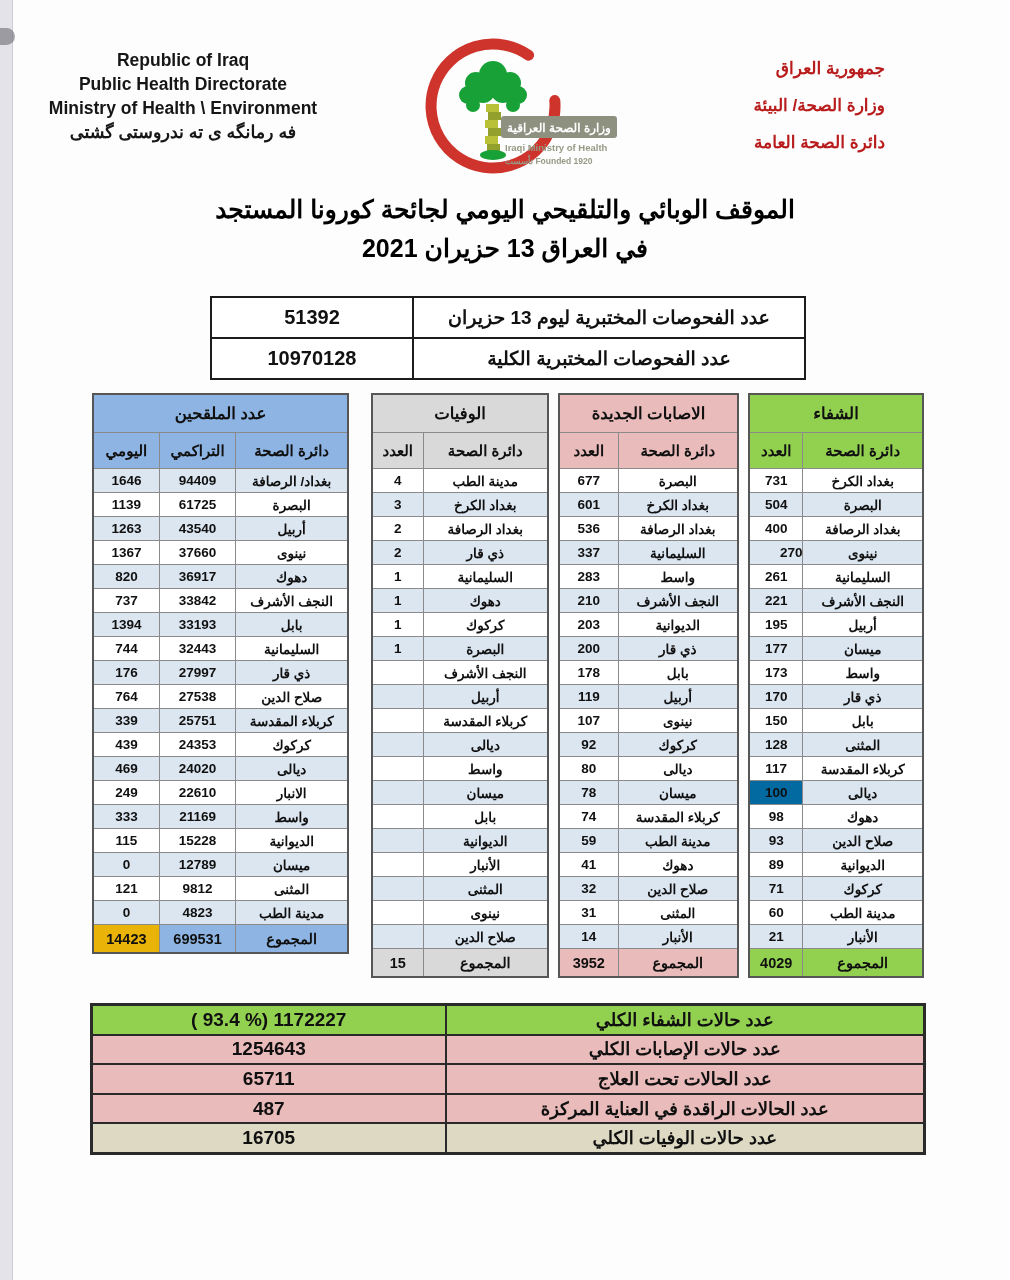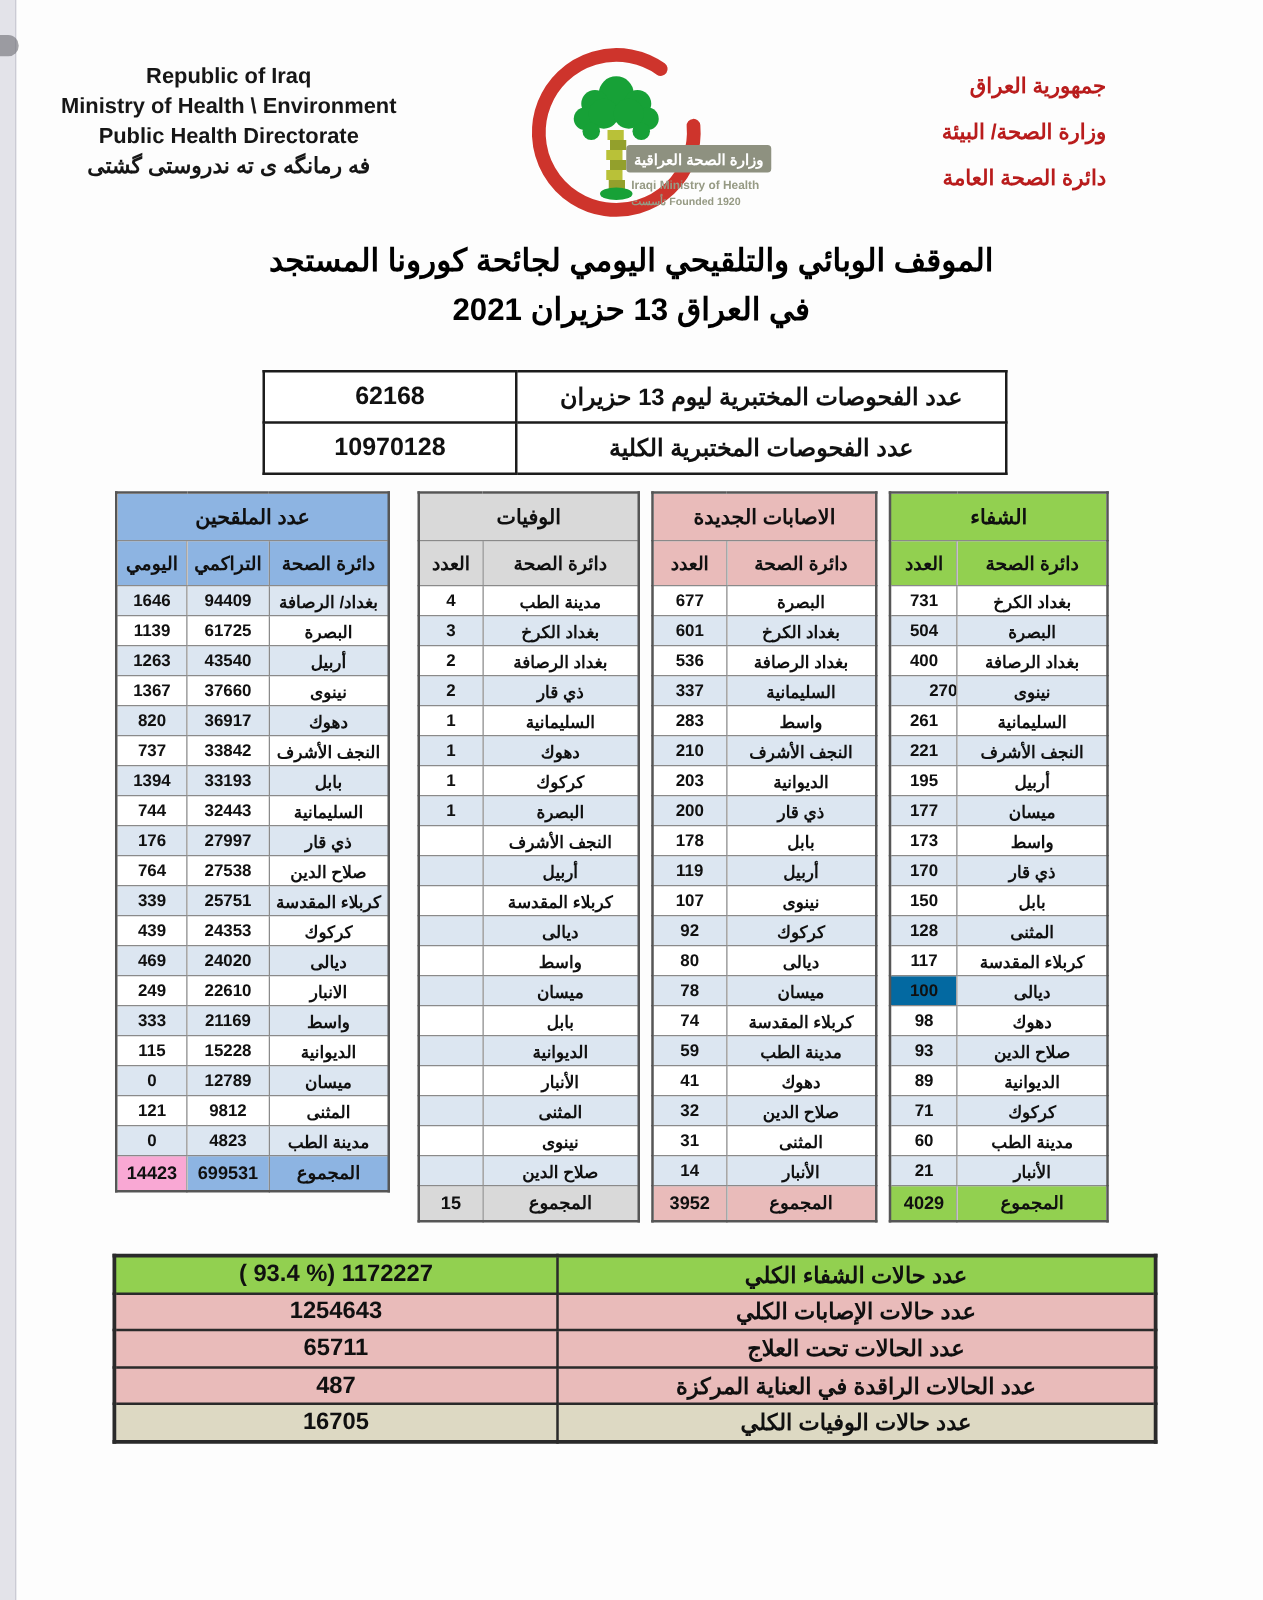--- a/index.html
+++ b/index.html
@@ -45,22 +45,22 @@
   .summary .lbl{font-size:18px;}
 </style>
 </head>
 <body>
 
 <div class="scan-strip"></div>
 <div class="scan-blob"></div>
 
 <div class="hdr-en">
   <div>Republic of Iraq</div>
+  <div>Public Health Directorate</div>
   <div>Ministry of Health \ Environment</div>
-  <div>Public Health Directorate</div>
   <div dir="rtl">فه رمانگه ی ته ندروستی گشتی</div>
 </div>
 
 <svg class="logo" viewBox="0 0 195 162" aria-hidden="true">
 
   <path d="M 129.8 82.6 A 62 62 0 1 1 103.6 37.2" fill="none" stroke="#ce342c" stroke-width="11" stroke-linecap="round"></path>
 
   <g fill="#17a137">
     <circle cx="68" cy="57" r="14"></circle>
     <circle cx="51" cy="65" r="11"></circle>
@@ -96,32 +96,32 @@
 </div>
 
 <div class="title" dir="rtl">
   <div>الموقف الوبائي والتلقيحي اليومي لجائحة كورونا المستجد</div>
   <div>في العراق 13  حزيران 2021</div>
 </div>
 
 <table class="tests">
   <tbody>
       <tr>
-    <td class="val">62168</td>
+    <td class="val">51392</td>
     <td class="lbl" dir="rtl">عدد الفحوصات المختبرية  ليوم 13 حزيران</td>
   </tr>
   <tr>
     <td class="val">10970128</td>
     <td class="lbl" dir="rtl">عدد الفحوصات المختبرية الكلية</td>
   </tr>
 </tbody>
   </table>
 
 <div class="tables" id="stat-tables">
-    <table class="stat-table" style="width: 220px; margin-right: 22px;">
+    <table class="stat-table" style="width: 257px; margin-right: 22px;">
       <colgroup>
         <col style="width: 26%;">
         <col style="width: 30%;">
         <col style="width: 44%;">
       </colgroup>
       <tbody>
         <tr>
           <td colspan="3" class="t-title" dir="rtl" style="background: rgb(141, 180, 226);">عدد الملقحين</td>
         </tr>
         <tr class="t-cols">
@@ -218,21 +218,21 @@
           <td dir="rtl">121</td>
           <td dir="rtl">9812</td>
           <td dir="rtl">المثنى</td>
         </tr>
         <tr class="t-row">
           <td dir="rtl" style="background: rgb(220, 230, 241);">0</td>
           <td dir="rtl" style="background: rgb(220, 230, 241);">4823</td>
           <td dir="rtl" style="background: rgb(220, 230, 241);">مدينة الطب</td>
         </tr>
         <tr class="t-total">
-          <td dir="rtl" style="background: #f9a8d4;">14423</td>
+          <td dir="rtl" style="background: #eab308;">14423</td>
           <td dir="rtl" style="background: rgb(141, 180, 226);">699531</td>
           <td dir="rtl" style="background: rgb(141, 180, 226);">المجموع</td>
         </tr>
       </tbody>
     </table>
     <table class="stat-table" style="width: 178px; margin-right: 9px;">
       <colgroup>
         <col style="width: 29%;">
         <col style="width: 71%;">
       </colgroup>

